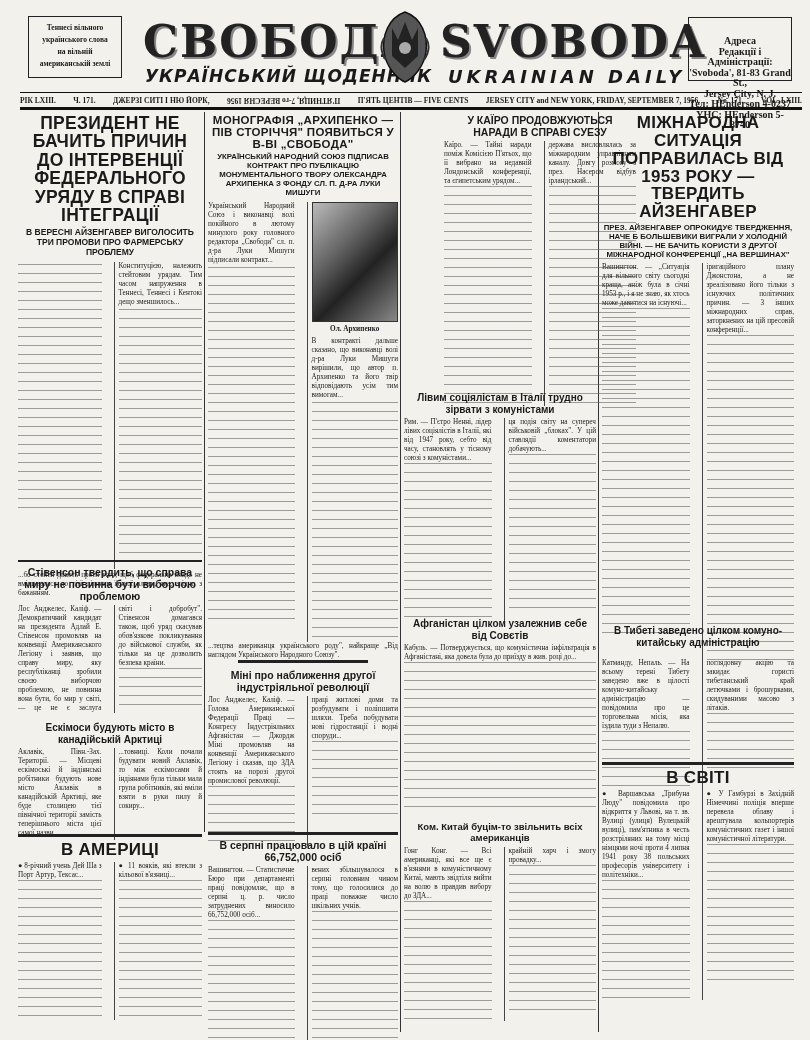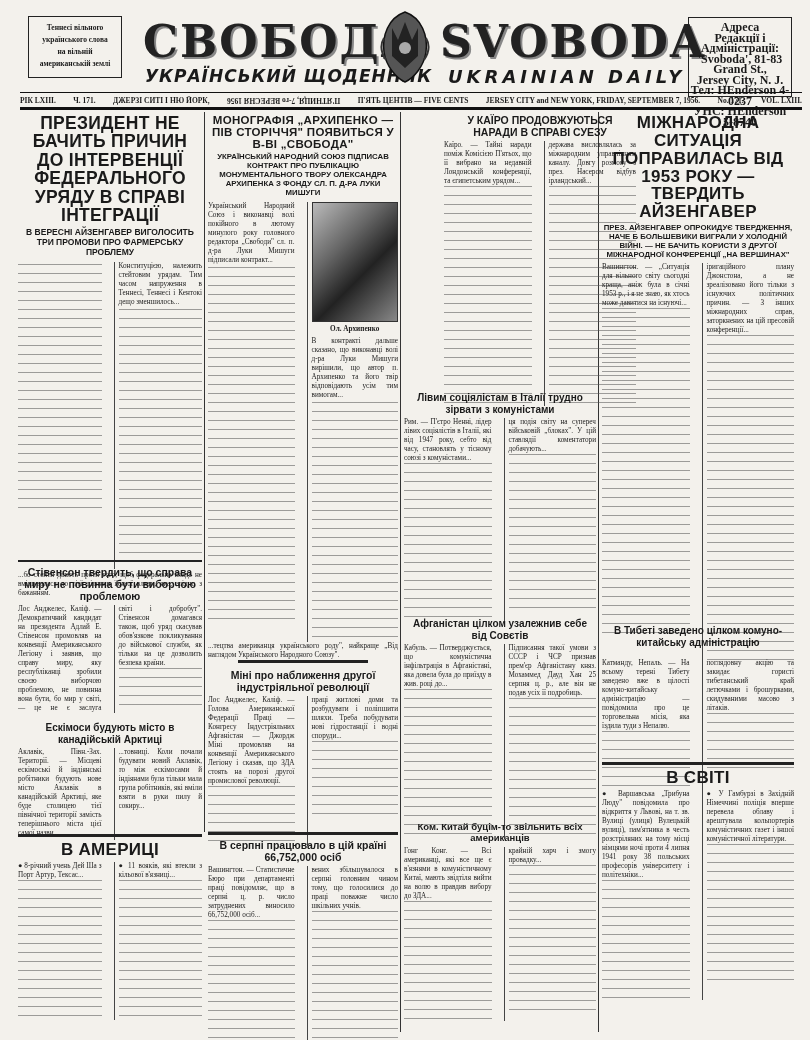--- a/index.html
+++ b/index.html
@@ -1,21 +1,21 @@
 <!DOCTYPE html>
 <html><head>
 <meta charset="utf-8">
 <style>
   html,body{margin:0;padding:0;}
   body{width:810px;height:1040px;background:#f3f1ec;color:#1a1a1a;font-family:"DejaVu Serif",serif;overflow:hidden;position:relative;}
   .page{position:absolute;left:0;top:0;width:810px;height:1040px;}
   
   .mast{position:absolute;left:0;top:0;width:810px;height:92px;}
   .motto{position:absolute;left:28px;top:16px;width:94px;height:62px;border:1.5px solid #222;font-family:"Liberation Serif",serif;font-weight:bold;font-size:7.5px;line-height:12px;text-align:center;padding-top:5px;box-sizing:border-box;}
-  .addr{position:absolute;left:688px;top:17px;width:104px;height:80px;border:1.5px solid #222;font-family:"Liberation Serif",serif;font-weight:bold;font-size:12px;line-height:10.5px;text-align:center;padding-top:4px;box-sizing:border-box;}
+  .addr{position:absolute;left:688px;top:17px;width:104px;height:64px;border:1.5px solid #222;font-family:"Liberation Serif",serif;font-weight:bold;font-size:10px;line-height:10.5px;text-align:center;padding-top:18px;box-sizing:border-box;}
   .logo-ua{position:absolute;left:143px;top:18px;font-family:"DejaVu Serif",serif;font-weight:bold;font-size:44px;letter-spacing:2px;color:#222;text-shadow:2px 2px 0 #888;line-height:48px;}
   .logo-en{position:absolute;left:440px;top:18px;font-family:"DejaVu Serif",serif;font-weight:bold;font-size:44px;letter-spacing:2px;color:#222;text-shadow:2px 2px 0 #888;line-height:48px;}
   .sub-ua{position:absolute;left:145px;top:66px;font-family:"DejaVu Sans",sans-serif;font-weight:bold;font-style:italic;font-size:17px;letter-spacing:1px;}
   .sub-en{position:absolute;left:448px;top:66px;font-family:"DejaVu Sans",sans-serif;font-weight:bold;font-style:italic;font-size:18px;letter-spacing:4px;}
   .emblem{position:absolute;left:378px;top:8px;width:54px;height:78px;}
   .dateline{position:absolute;left:20px;top:94px;width:782px;height:12px;font-family:"Liberation Serif",serif;font-size:7.5px;font-weight:bold;display:flex;justify-content:space-between;align-items:center;white-space:nowrap;}
   .rule{position:absolute;left:20px;width:782px;background:#111;}
   
   .col{position:absolute;font-family:"Liberation Serif",serif;}
   .vline{position:absolute;width:1px;background:#333;}
@@ -137,24 +137,20 @@
         </div>
     </div>
   </div>
   <div class="col" style="left:404px;top:618px;width:192px;">
     <div class="hl-mid" style="font-size:10px;">Афганістан цілком узалежнив себе від Совєтів</div>
     <div class="twocol" style="margin-top:3px;">
       <div>
           <div class="txt">Кабуль. — Потверджується, що комуністична інфільтрація в Афганістані, яка довела була до приїзду в жив. році до...</div>
           <div class="lines" style="height:150px;"></div>
         </div>
-      <div>
-          <div class="txt">Підписання такої умови з СССР і ЧСР признав прем'єр Афганістану княз. Мохаммед Дауд Хан 25 серпня ц. р., але він не подав усіх її подробиць.</div>
-          <div class="lines" style="height:140px;"></div>
-        </div>
     </div>
   </div>
   <div class="col" style="left:404px;top:822px;width:192px;">
     <div class="hl-mid" style="font-size:9.5px;">Ком. Китай буцім-то звільнить всіх американців</div>
     <div class="twocol" style="margin-top:3px;">
       <div>
           <div class="txt">Гонг Конг. — Всі американці, які все ще є в'язнями в комуністичному Китаї, мають звідтіля вийти на волю в правдив вибору до ЗДА...</div>
           <div class="lines" style="height:120px;"></div>
         </div>
       <div>

